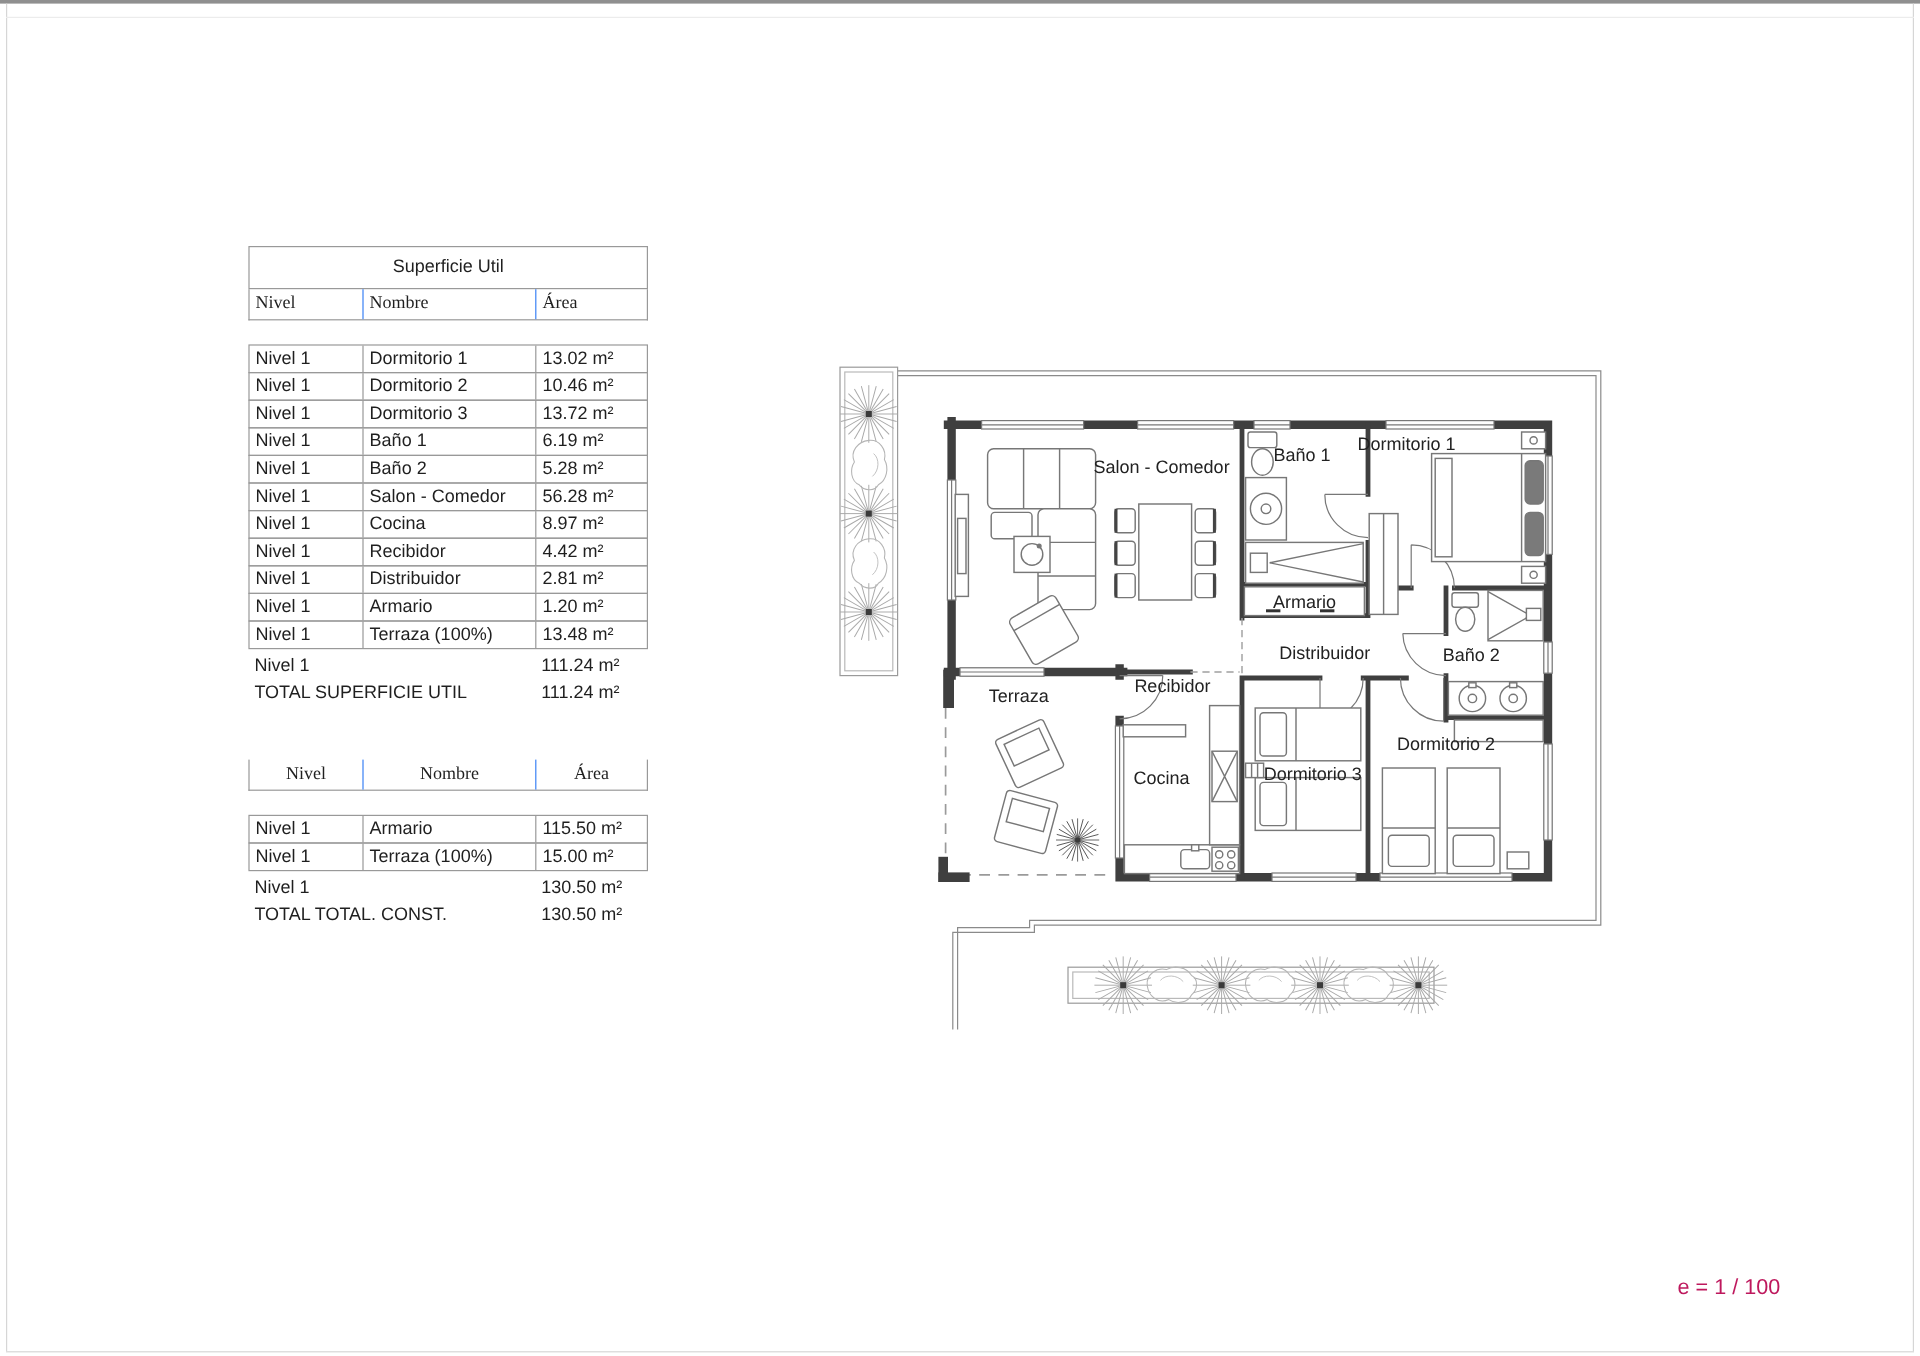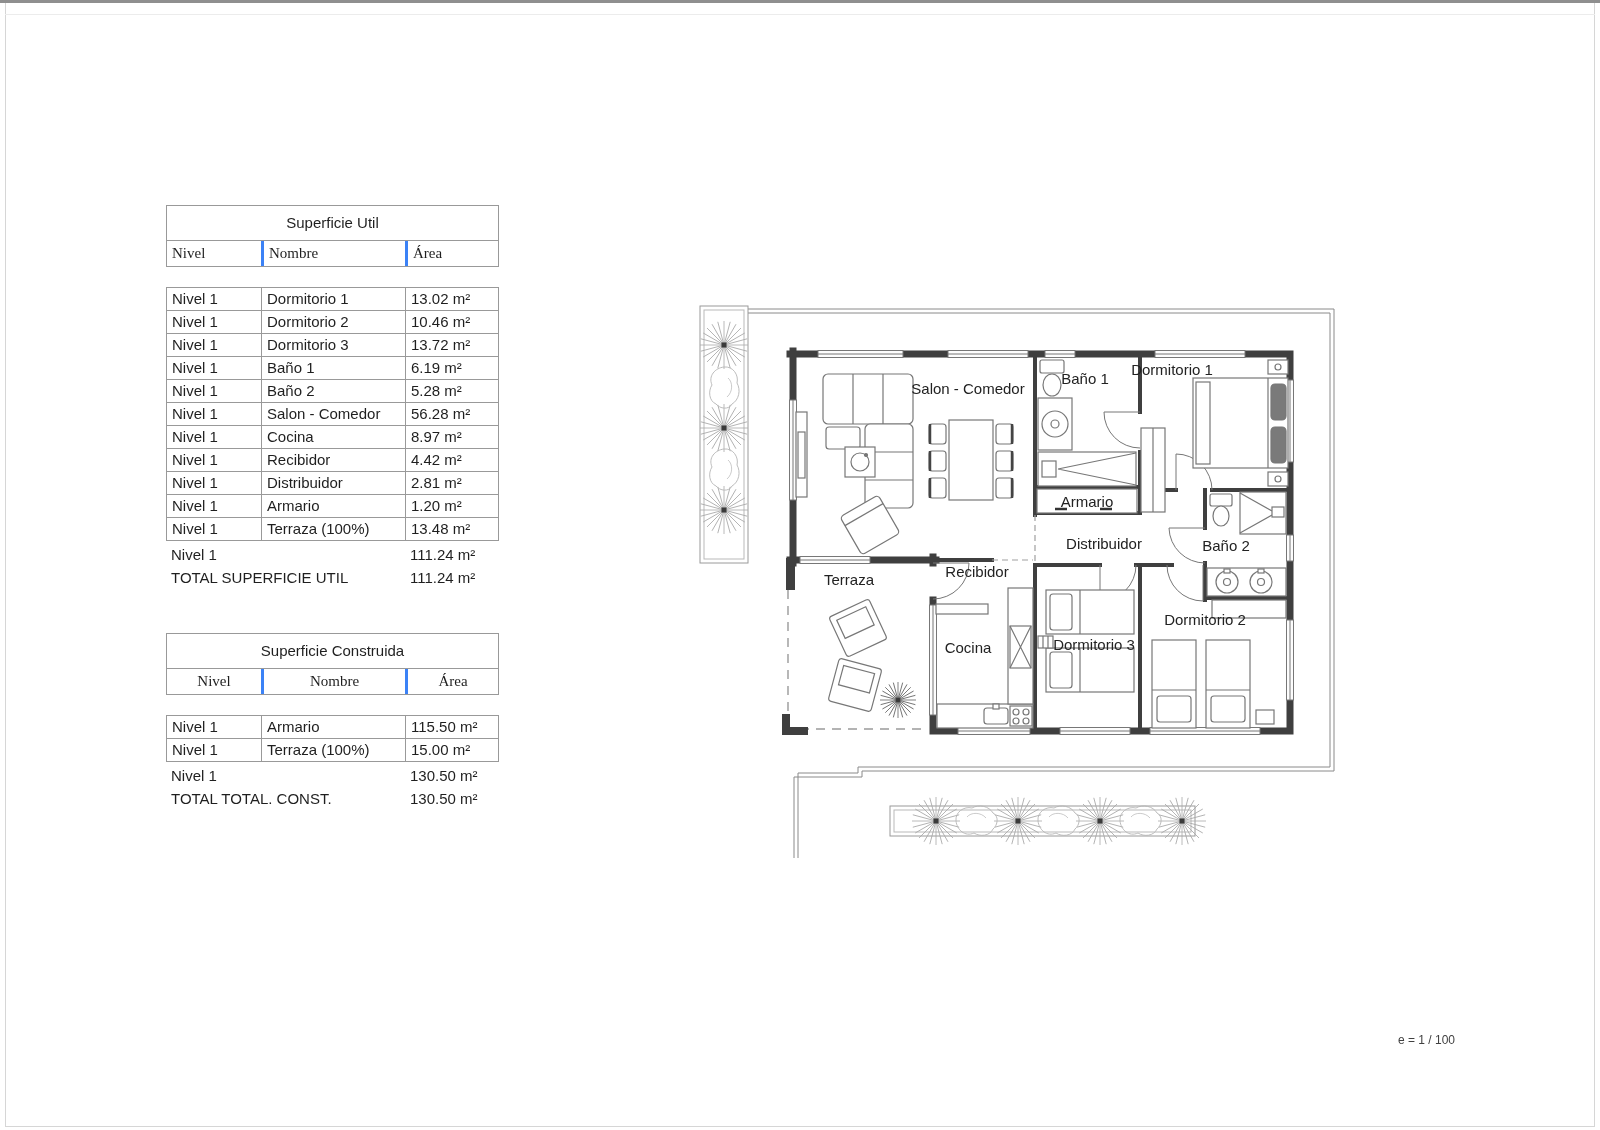--- a/index.html
+++ b/index.html
@@ -2,34 +2,34 @@
 <html><head>
 <meta charset="utf-8">
 <style>
   html,body{margin:0;padding:0;background:#fff;}
   .page{position:relative;width:1600px;height:1130px;background:#ffffff;overflow:hidden;
         font-family:"Liberation Sans",sans-serif;color:#1f1f1f;}
   
   .frame-top{position:absolute;left:0;top:0;width:1600px;height:3px;background:#8f8f8f;}
   .frame-line{position:absolute;background:#d6d6d6;}
   
-  .tbl{position:absolute;width:333px;font-size:15px;}
+  .tbl{position:absolute;width:333px;font-size:15px;margin-left:41px;}
   .tbl-title{border:1px solid #999;height:34px;line-height:34px;text-align:center;}
   .tbl-head{display:grid;grid-template-columns:94px 144px 93px;border:1px solid #999;border-top:none;height:25px;line-height:25px;}
   .tbl-head>div{padding-left:5px;overflow:hidden;font-family:Liberation Serif, serif;}
-  .tbl-head>div+div{border-left:3px solid #3b82f6;}
+  .tbl-head>div+div{border-left:1px solid #3b82f6;}
   .tbl-body{margin-top:21px;}
   .tbl-row{display:grid;grid-template-columns:94px 144px 93px;border:1px solid #999;margin-top:-1px;height:22px;line-height:22px;}
   .tbl-row>div{padding-left:5px;overflow:hidden;white-space:nowrap;}
   .tbl-row>div+div{border-left:1px solid #999;}
   .tbl-sum{display:grid;grid-template-columns:239px 94px;height:23px;line-height:23px;}
   .tbl-sum>div{padding-left:5px;white-space:nowrap;}
   .c{text-align:center;padding-left:0 !important;}
   .svg-layer{position:absolute;left:0;top:0;}
-  .scale-note{position:absolute;left:1398px;top:1033px;font-size:12px;color:#404040;}
+  .scale-note{position:absolute;left:1398px;top:1062px;font-size:18px;color:#be185d;}
   svg text{font-family:"Liberation Sans",sans-serif;font-size:15px;fill:#222;}
 </style>
 </head>
 <body>
 
 <div class="page">
 
   <div class="frame-top"></div>
   <div class="frame-line" style="left:5px;top:3px;width:1px;height:1123px;"></div>
   <div class="frame-line" style="left:1594px;top:3px;width:1px;height:1123px;"></div>
@@ -104,21 +104,20 @@
       <div>Nivel 1</div>
       <div>111.24 m²</div>
     </div>
     <div class="tbl-sum">
       <div>TOTAL SUPERFICIE UTIL</div>
       <div>111.24 m²</div>
     </div>
   </div>
 
   <div class="tbl" style="left:166px;top:633px;">
-    <div class="tbl-title">Superficie Construida</div>
     <div class="tbl-head">
       <div class="c">Nivel</div>
       <div class="c">Nombre</div>
       <div class="c">Área</div>
     </div>
     <div class="tbl-body">
       <div class="tbl-row">
         <div>Nivel 1</div>
         <div>Armario</div>
         <div>115.50 m²</div>

